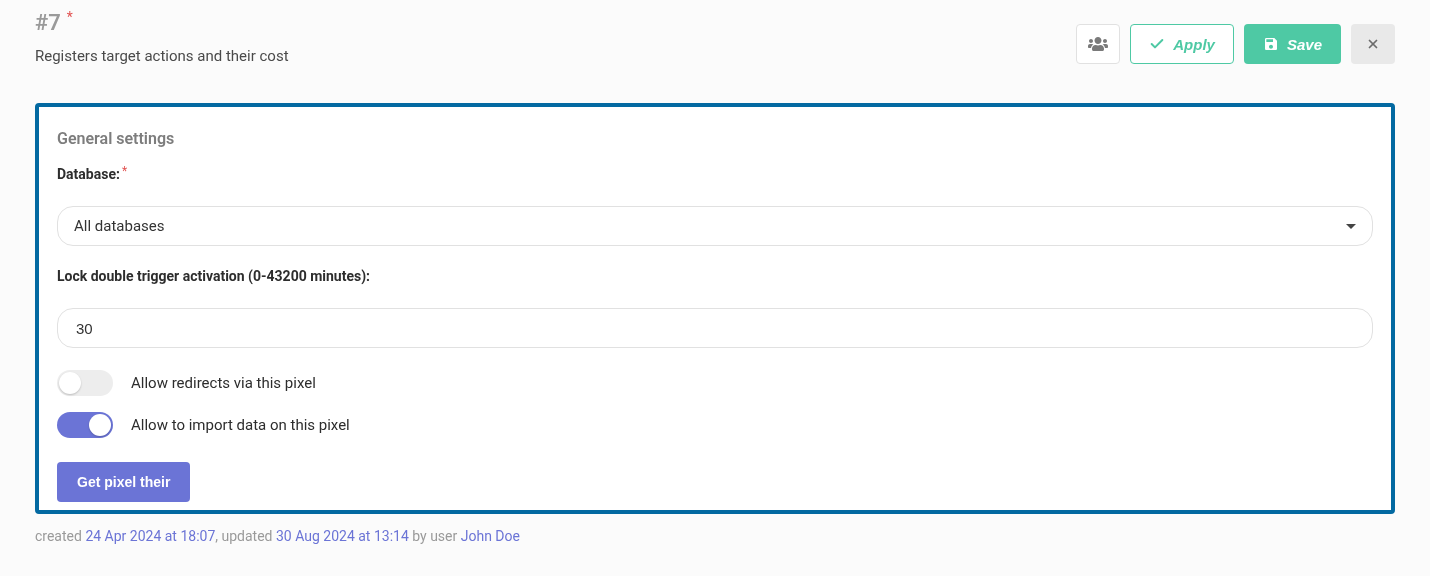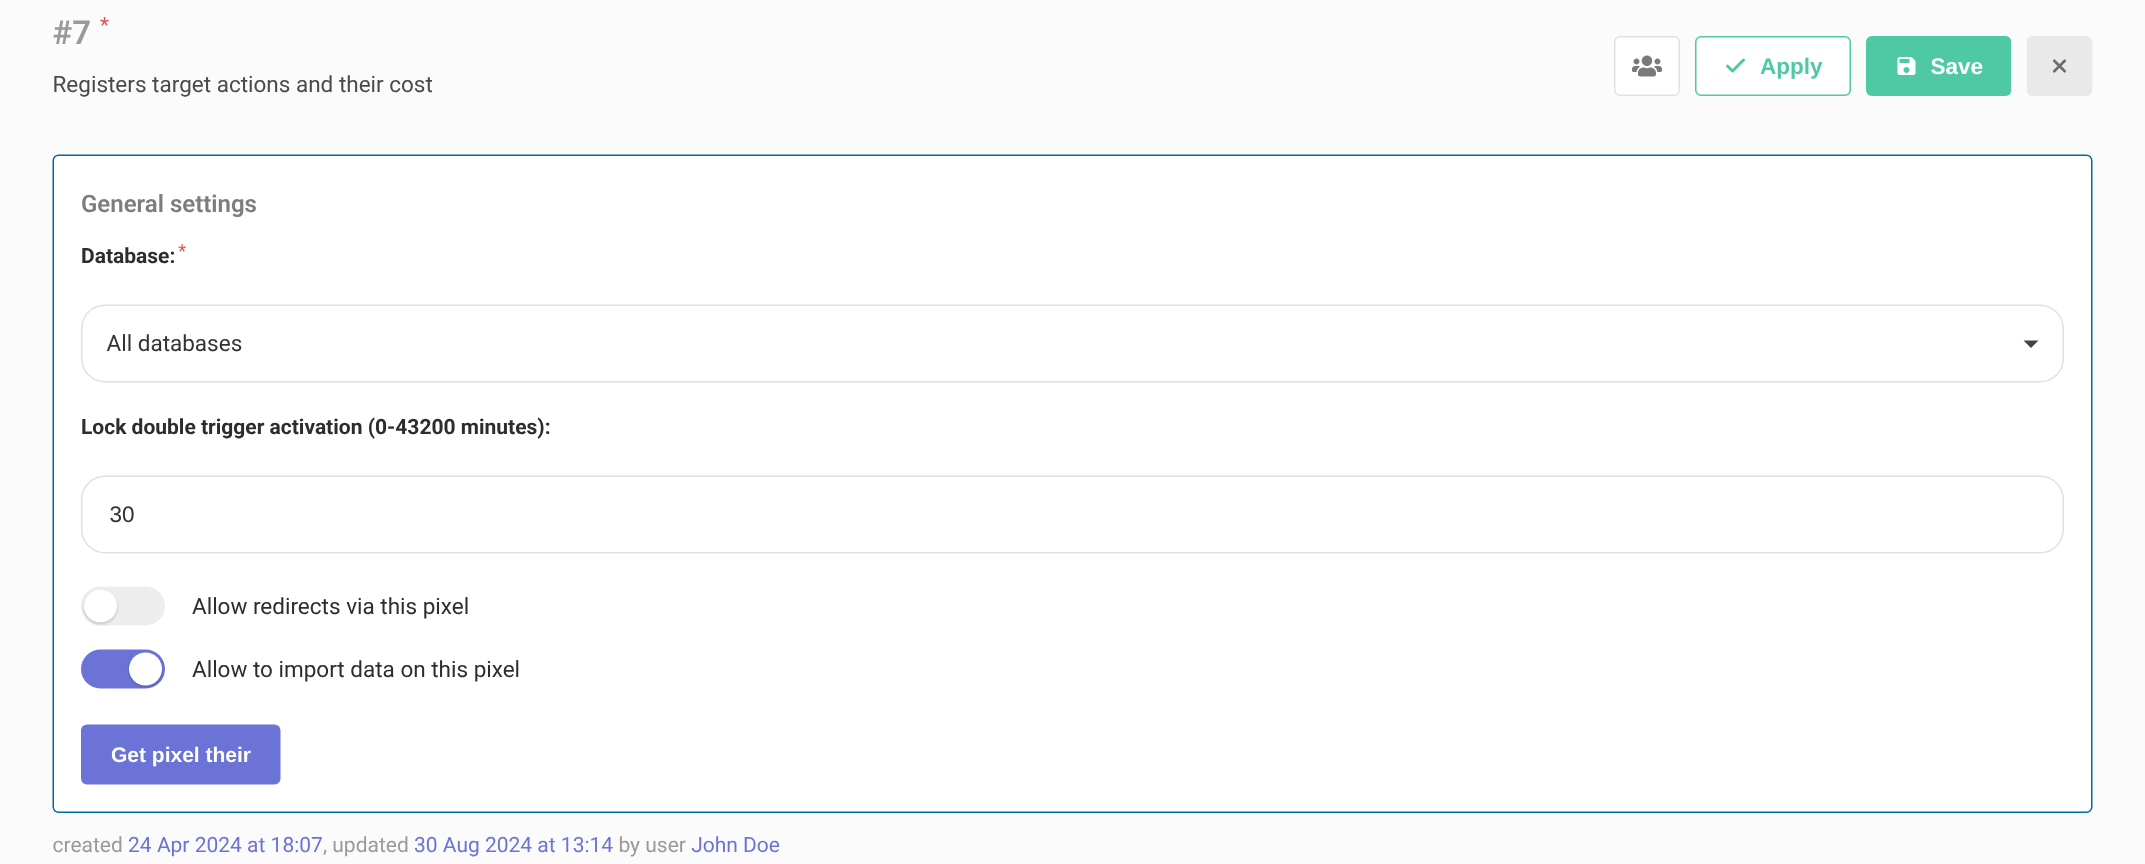--- a/index.html
+++ b/index.html
@@ -56,20 +56,21 @@
     border-radius: 4px;
     display: inline-flex;
     align-items: center;
     justify-content: center;
     font-size: 15px;
     font-weight: 600;
     cursor: pointer;
     padding: 0 18px;
     border: 1px solid transparent;
     gap: 8px;
+    font-style: italic;
   }
   .btn-icon-only {
     width: 44px;
     padding: 0;
     background: #fff;
     border: 1px solid #e1e1e1;
     color: #7a7a7a;
   }
   .btn-apply {
     background: #fff;
@@ -81,24 +82,24 @@
     color: #fff;
   }
   .btn-close {
     background: #e9e9e9;
     color: #6c6c6c;
     width: 44px;
     padding: 0;
   }
   .panel {
     background: #fff;
-    border: 1px solid #0369a1;
+    border: 4px solid #0369a1;
     border-radius: 4px;
     margin-top: 38px;
-    padding: 22px 18px 18px 18px;
+    padding: 22px 18px 8px 18px;
   }
   .panel-title {
     color: #7d7d7d;
     font-size: 16px;
     font-weight: 600;
     margin-bottom: 18px;
   }
   .field-label {
     font-size: 14px;
     font-weight: 700;
@@ -109,21 +110,21 @@
   .field-label .req {
     color: #e15251;
     font-weight: 400;
     position: relative;
     top: -4px;
     left: 2px;
     font-size: 12px;
   }
   .select, .text-input {
     width: 100%;
-    height: 52px;
+    height: 40px;
     border: 1px solid #e1e1e1;
     border-radius: 16px;
     padding: 0 16px;
     font-size: 15px;
     color: #333;
     background: #fff;
     display: flex;
     align-items: center;
     justify-content: space-between;
     margin-top: 24px;

